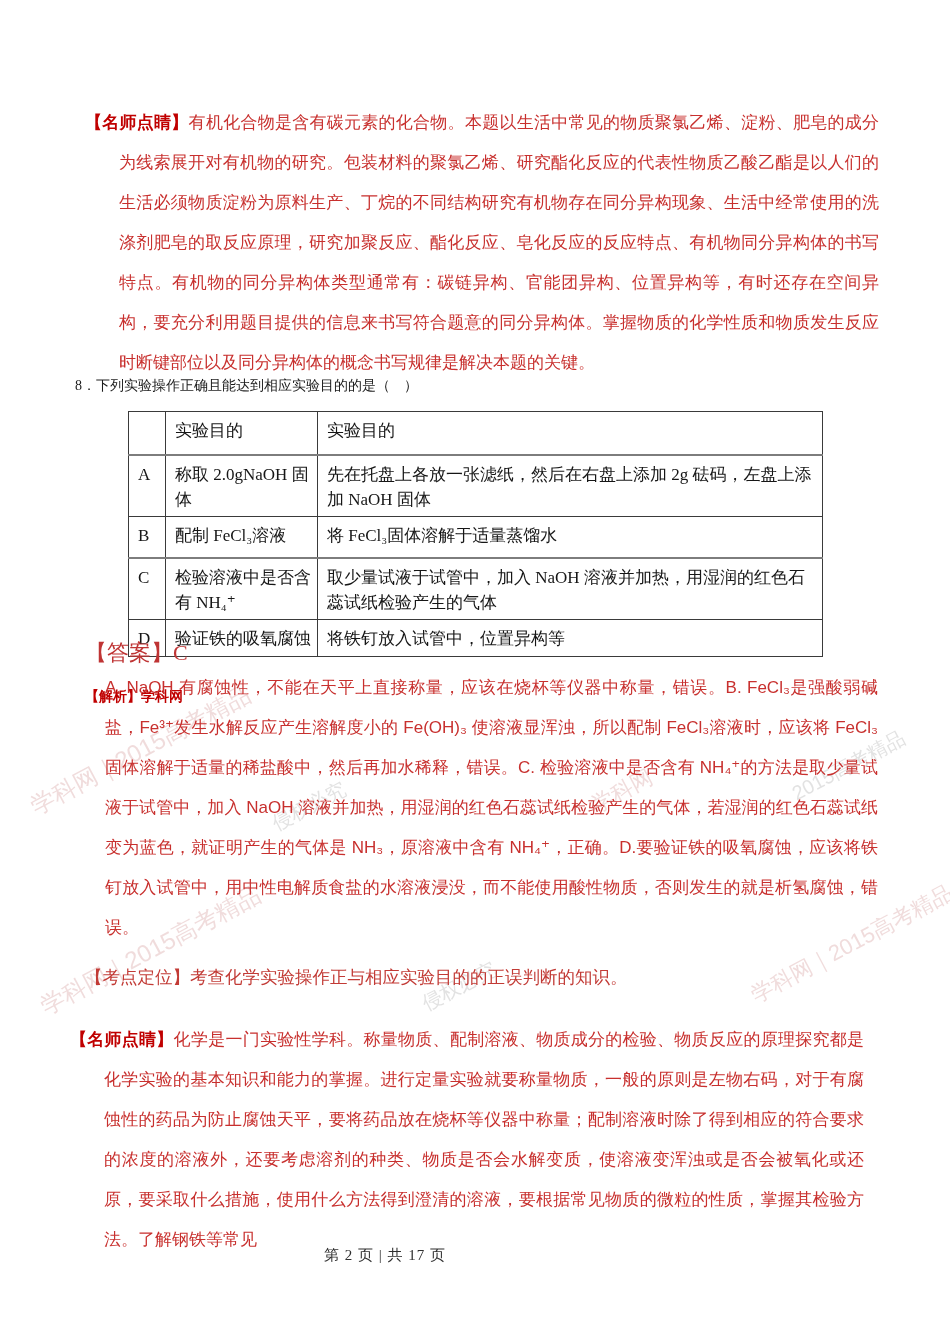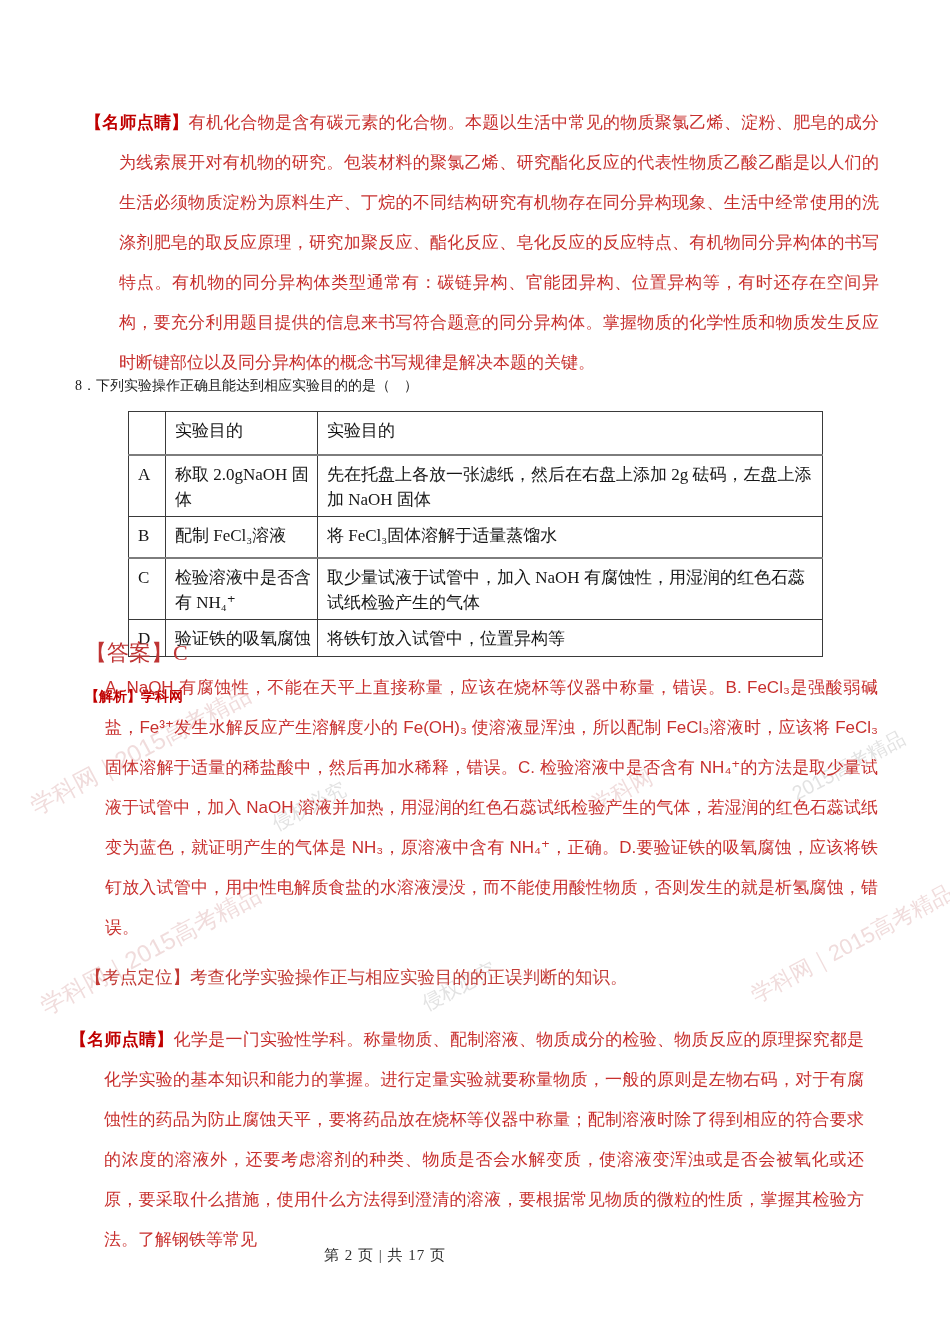--- a/index.html
+++ b/index.html
@@ -85,21 +85,21 @@
       <td>先在托盘上各放一张滤纸，然后在右盘上添加 2g 砝码，左盘上添加 NaOH 固体</td>
     </tr>
     <tr>
       <td style="height:30px;">B</td>
       <td>配制 FeCl₃溶液</td>
       <td>将 FeCl₃固体溶解于适量蒸馏水</td>
     </tr>
     <tr class="sep">
       <td>C</td>
       <td>检验溶液中是否含有 NH₄⁺</td>
-      <td>取少量试液于试管中，加入 NaOH 有腐蚀性，用湿润的红色石蕊试纸检验产生的气体</td>
+      <td>取少量试液于试管中，加入 NaOH 溶液并加热，用湿润的红色石蕊试纸检验产生的气体</td>
     </tr>
     <tr>
       <td style="height:26px;">D</td>
       <td>验证铁的吸氧腐蚀</td>
       <td>将铁钉放入试管中，位置异构等</td>
     </tr>
   </tbody>
 </table>
 
 <div id="answer-line" class="abs serif-red" style="left:85px;top:641px;">

